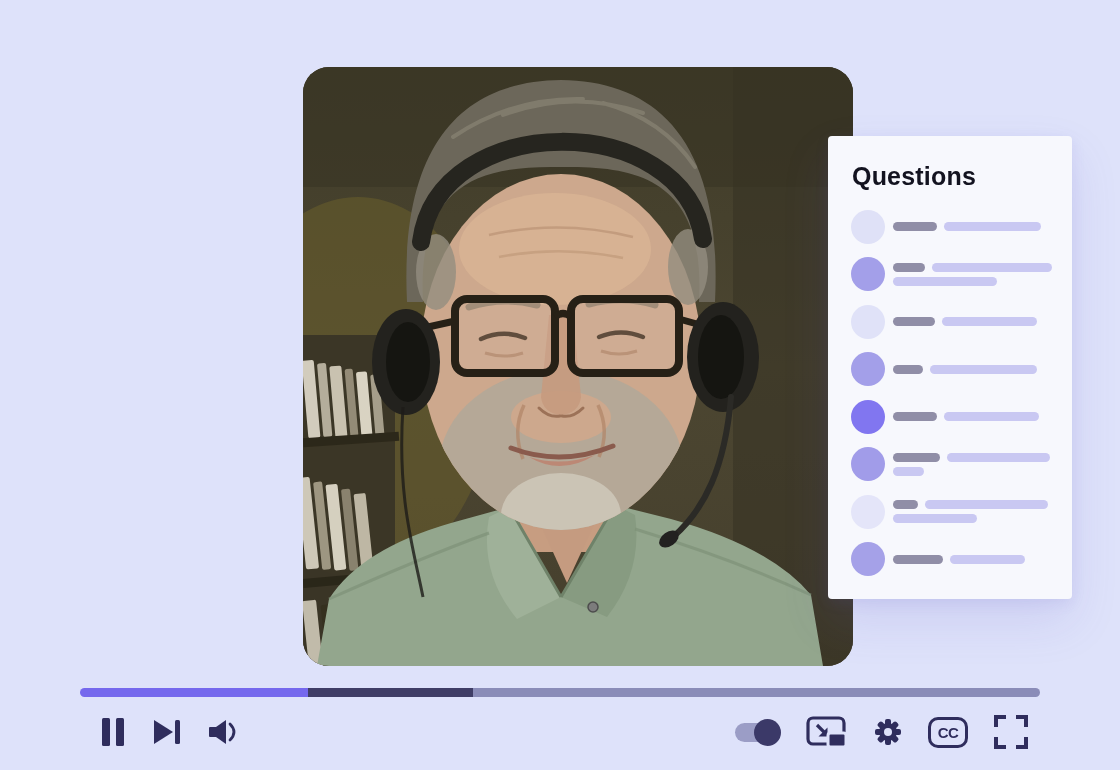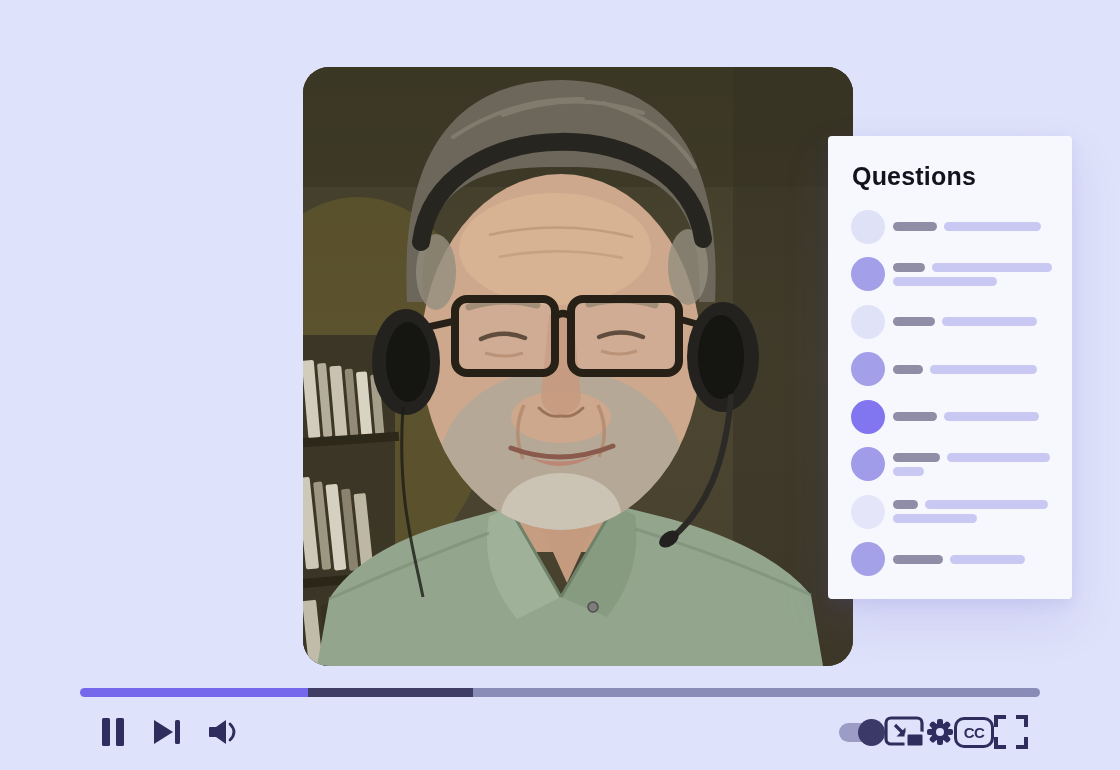--- a/index.html
+++ b/index.html
@@ -34,21 +34,21 @@
 
   
   .progress{position:absolute;left:80px;top:688px;width:960px;height:9px;
     border-radius:5px;overflow:hidden;display:flex;cursor:pointer;}
   .progress .seg{height:100%;}
 
   
   .controls-left{position:absolute;left:99px;top:714px;height:36px;
     display:flex;align-items:center;gap:25px;}
   .controls-right{position:absolute;right:92px;top:714px;height:36px;
-    display:flex;align-items:center;}
+    display:flex;align-items:center;gap:26px;}
   .ctl-btn{background:none;border:none;padding:0;display:flex;align-items:center;
     justify-content:center;cursor:pointer;color:var(--icon);}
   .toggle{position:relative;width:45px;height:19px;border-radius:10px;cursor:pointer;}
   .toggle .knob{position:absolute;top:-4px;right:-1px;width:27px;height:27px;border-radius:50%;}
   .cc-box{width:40px;height:31px;border:3px solid var(--icon);border-radius:10px;
     display:flex;align-items:center;justify-content:center;
     font-weight:700;font-size:15px;letter-spacing:-.5px;color:var(--icon);}
 </style>
 </head>
 <body>

